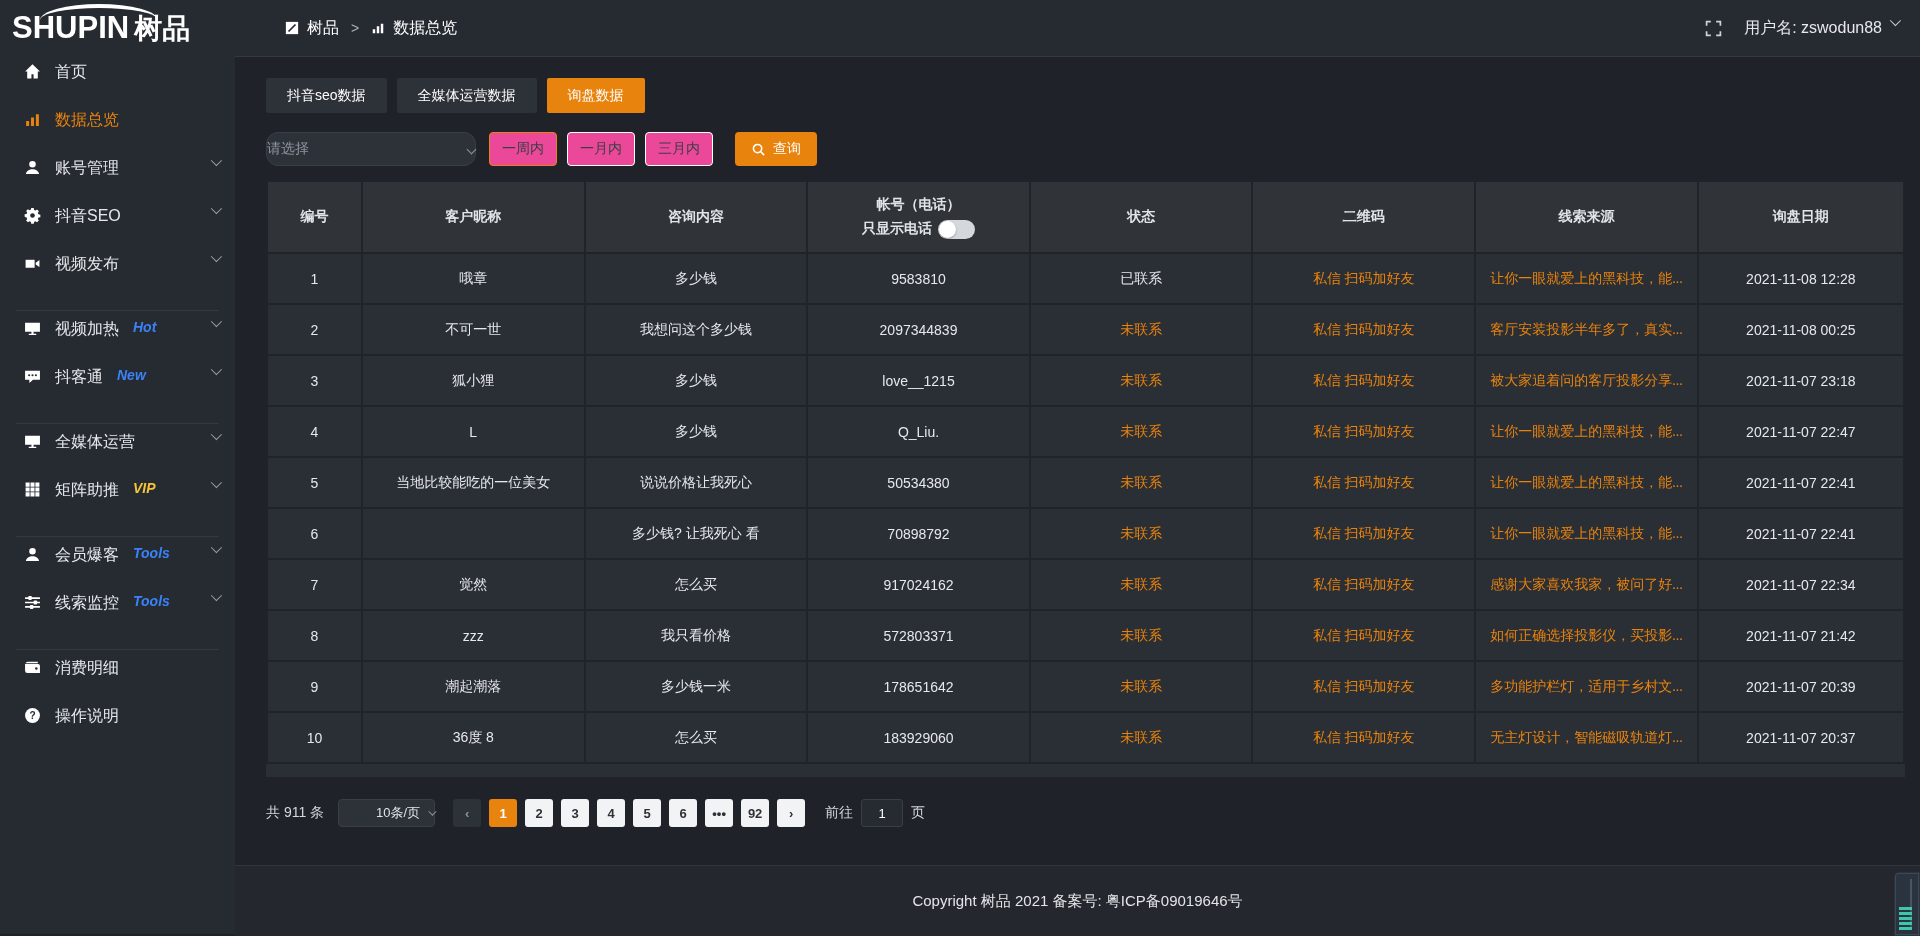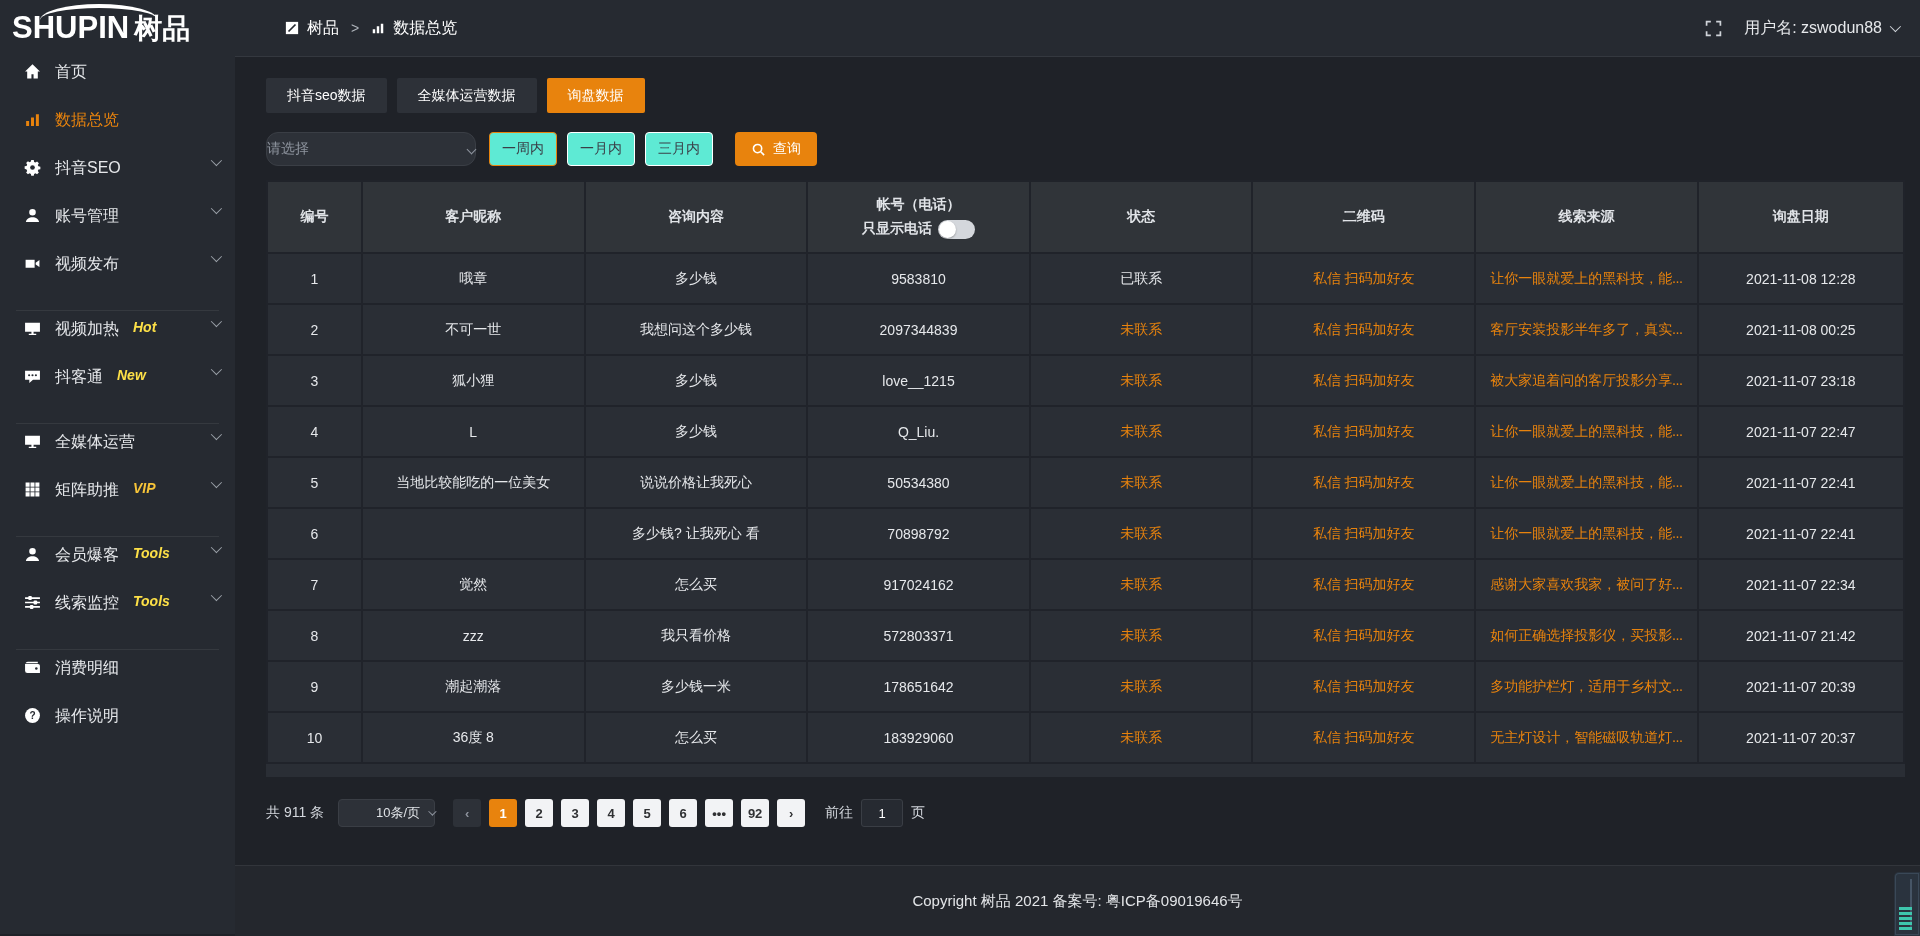--- a/index.html
+++ b/index.html
@@ -15,51 +15,51 @@
   .logo-en { font-size:31px; font-weight:800; letter-spacing:0px; }
   .logo-cn { font-size:28px; font-weight:700; margin-left:5px; }
   .menu { margin-top:6px; }
   .menu-item { display:flex; height:48px; padding:0 16px 0 22px;
                color:#e6e8eb; cursor:pointer; }
   .menu-item .mi-icon { width:20px; height:18px; display:flex; align-items:center; justify-content:center; color:#fff; }
   .menu-item .mi-label { margin-left:13px; font-size:16px; }
   .menu-item.active .mi-label { color:#e8830d; }
   .menu-item.active .mi-icon { color:#e8830d; }
   .mi-badge { margin-left:14px; font-size:14px; font-weight:700; font-style:italic; }
-  .badge-red { color:#fde047; }
+  .badge-red { color:#3b82f6; }
   .badge-gold { color:#f7c438; }
   .mi-arrow { margin-left:auto; color:#9aa0a8; }
   .menu-divider { height:1px; background:#35393f; margin:8px 16px; }
 
   .chev { display:inline-block; width:8px; height:8px; border-right:1.6px solid currentColor;
           border-bottom:1.6px solid currentColor; transform:rotate(45deg) translateY(-2px); }
 
   
   .header { position:absolute; left:235px; right:0; top:0; height:57px; background:#262a31;
             border-bottom:1px solid #34383f; display:flex; align-items:center; padding:0 22px 0 50px; z-index:2; }
   .crumb { display:flex; align-items:center; color:#fff; font-size:16px; gap:8px; }
   .crumb .sep { color:#aeb3ba; font-size:14px; margin:0 4px; }
   .crumb-ic { display:flex; align-items:center; }
   .header-right { margin-left:auto; display:flex; align-items:center; gap:22px; color:#e6e8eb; }
   .fs-icon { display:flex; cursor:pointer; }
-  .user-box { display:flex; align-items:center; gap:8px; font-size:16px; cursor:pointer; }
+  .user-box { display:flex; gap:8px; font-size:16px; cursor:pointer; }
   .user-box .chev { color:#cfd3d9; }
 
   
   .main { position:absolute; left:235px; right:0; top:58px; bottom:71px; background:#1f2228; padding:20px 15px 0 31px; }
   .tabs { display:flex; gap:10px; }
   .tab { height:35px; line-height:35px; padding:0 21px; background:#2d3138; color:#fff;
          font-size:14px; border-radius:2px; cursor:pointer; }
   .tab.active { background:#e8830d; }
 
   .filter-row { display:flex; align-items:center; margin-top:19px; gap:10px; }
   .select { width:210px; height:34px; background:#2d3138; border:1px solid #3a3e45; border-radius:12px;
             display:flex; align-items:center; padding:0 0; color:#8e949e; font-size:14px; cursor:pointer; }
   .select .chev { margin-left:auto; width:7px; height:7px; color:#8e949e; transform:rotate(45deg); }
-  .white-btn { min-width:66px; height:34px; background:#5eead4; color:#3a3f47; font-size:14px;
+  .white-btn { min-width:66px; height:34px; background:#ec4899; color:#3a3f47; font-size:14px;
                border-radius:4px; display:flex; align-items:center; justify-content:center;
                cursor:pointer; border:1px solid #fff; padding:0 12px; }
   .white-btn.selected { border:1px solid #e8830d; }
   .search-btn { margin-left:12px; height:34px; padding:0 16px; background:#e8830d; color:#fff;
                 border-radius:4px; display:flex; align-items:center; gap:7px; font-size:14px; cursor:pointer; }
 
   
   .table-wrap { margin-top:14px; background:#2a2e35; padding-bottom:13px; }
   table { width:100%; border-collapse:collapse; table-layout:fixed; }
   th { height:72px; background:#303439; color:#e1e4e8; font-size:14px; font-weight:700;
@@ -126,34 +126,34 @@
           <span class="mi-icon">
             <svg width="17" height="17" viewBox="0 0 16 16" fill="currentColor">
               <path d="M2 9.5h2.8V14H2zM6.6 6h2.8v8H6.6zM11.2 3H14v11h-2.8z"></path>
             </svg>
           </span>
           <span class="mi-label">数据总览</span>
         </div>
         <div class="menu-item">
           <span class="mi-icon">
             <svg width="17" height="17" viewBox="0 0 16 16" fill="currentColor">
+              <path d="M8 1.8a3.1 3.1 0 1 1 0 6.2 3.1 3.1 0 0 1 0-6.2zM1.8 14.2c.4-3 3-4.6 6.2-4.6s5.8 1.6 6.2 4.6z"></path>
+            </svg>
+          </span>
+          <span class="mi-label">账号管理</span>
+          <span class="mi-arrow chev"></span>
+        </div>
+        <div class="menu-item">
+          <span class="mi-icon">
+            <svg width="17" height="17" viewBox="0 0 16 16" fill="currentColor">
               <path d="M6.8 1h2.4l.3 1.8 1.3.6 1.5-1 1.7 1.7-1 1.5.6 1.3 1.8.3v2.4l-1.8.3-.6 1.3 1 1.5-1.7 1.7-1.5-1-1.3.6-.3 1.8H6.8l-.3-1.8-1.3-.6-1.5 1-1.7-1.7 1-1.5-.6-1.3L.6 9.2V6.8l1.8-.3.6-1.3-1-1.5L3.7 2l1.5 1 1.3-.6z"></path>
               <circle cx="8" cy="8" r="2.2" fill="#262a31"></circle>
             </svg>
           </span>
           <span class="mi-label">抖音SEO</span>
-          <span class="mi-arrow chev"></span>
-        </div>
-        <div class="menu-item">
-          <span class="mi-icon">
-            <svg width="17" height="17" viewBox="0 0 16 16" fill="currentColor">
-              <path d="M8 1.8a3.1 3.1 0 1 1 0 6.2 3.1 3.1 0 0 1 0-6.2zM1.8 14.2c.4-3 3-4.6 6.2-4.6s5.8 1.6 6.2 4.6z"></path>
-            </svg>
-          </span>
-          <span class="mi-label">账号管理</span>
           <span class="mi-arrow chev"></span>
         </div>
         <div class="menu-item">
           <span class="mi-icon">
             <svg width="17" height="17" viewBox="0 0 16 16" fill="currentColor">
               <path d="M1.5 4.5h8.5V12H1.5z"></path>
               <path d="M11 7.2L14.5 4.8v6.4L11 9z"></path>
             </svg>
           </span>
           <span class="mi-label">视频发布</span>

